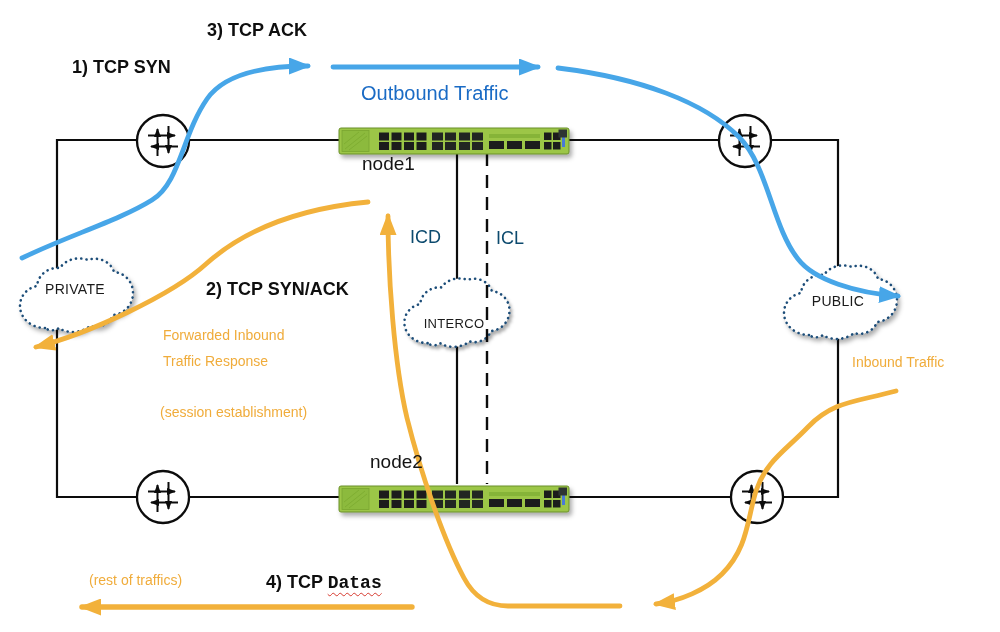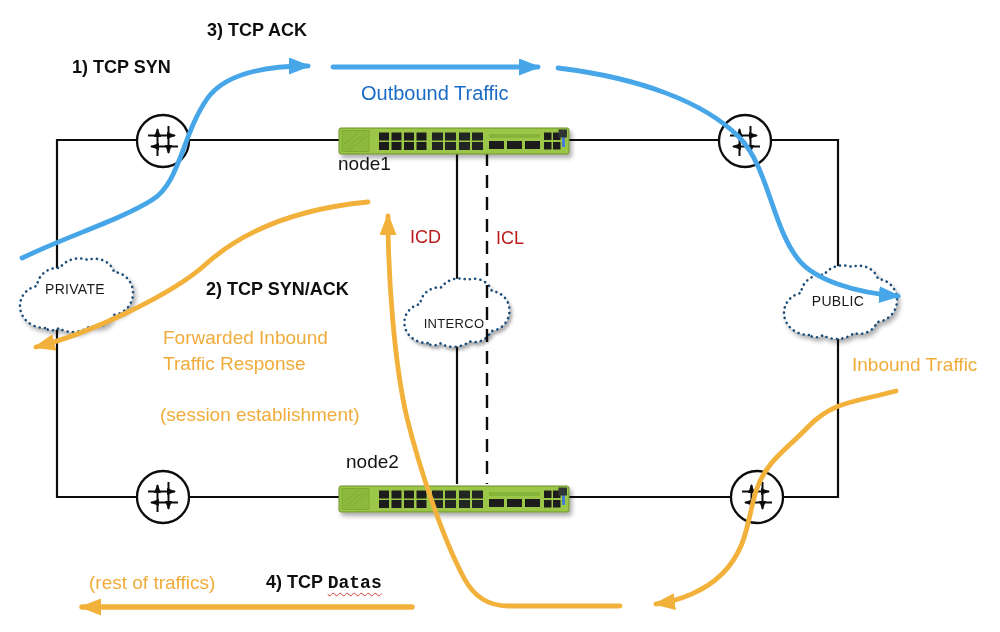--- a/index.html
+++ b/index.html
@@ -1,24 +1,24 @@
 <!DOCTYPE html>
 <html><head>
 <meta charset="utf-8">
 <style>
   html,body{margin:0;padding:0;background:#fff;}
   .stage{position:relative;width:1000px;height:632px;background:#ffffff;overflow:hidden;
          font-family:"Liberation Sans",sans-serif;}
   .stage svg.canvas{position:absolute;left:0;top:0;z-index:1;}
   .lbl{position:absolute;white-space:nowrap;color:#111;z-index:3;line-height:1.1;}
   .bold{font-weight:bold;font-size:18px;color:#0e0e0e;}
-  .yellowtxt{color:#F0AC3B;font-size:19px;}
+  .yellowtxt{color:#F0AC3B;font-size:14px;}
   .bluetxt{color:#1A6BC5;font-size:20px;}
-  .nodetxt{font-size:19px;color:#141414;}
-  .icdtxt{font-size:18px;color:#b91c1c;}
+  .nodetxt{font-size:19px;color:#141414;margin-left:24px;}
+  .icdtxt{font-size:18px;color:#0c4a6e;}
   .cloudtxt{font-size:14px;color:#1a1a1a;text-align:center;width:110px;letter-spacing:.3px;}
   .misspell{text-decoration-line:underline;text-decoration-style:wavy;
             text-decoration-color:#d63a2f;text-decoration-thickness:1px;text-underline-offset:4px;font-family:Liberation Mono, monospace;}
 </style>
 </head>
 <body>
 
 <div class="stage">
 
 <svg class="canvas" width="1000" height="632" viewBox="0 0 1000 632">

